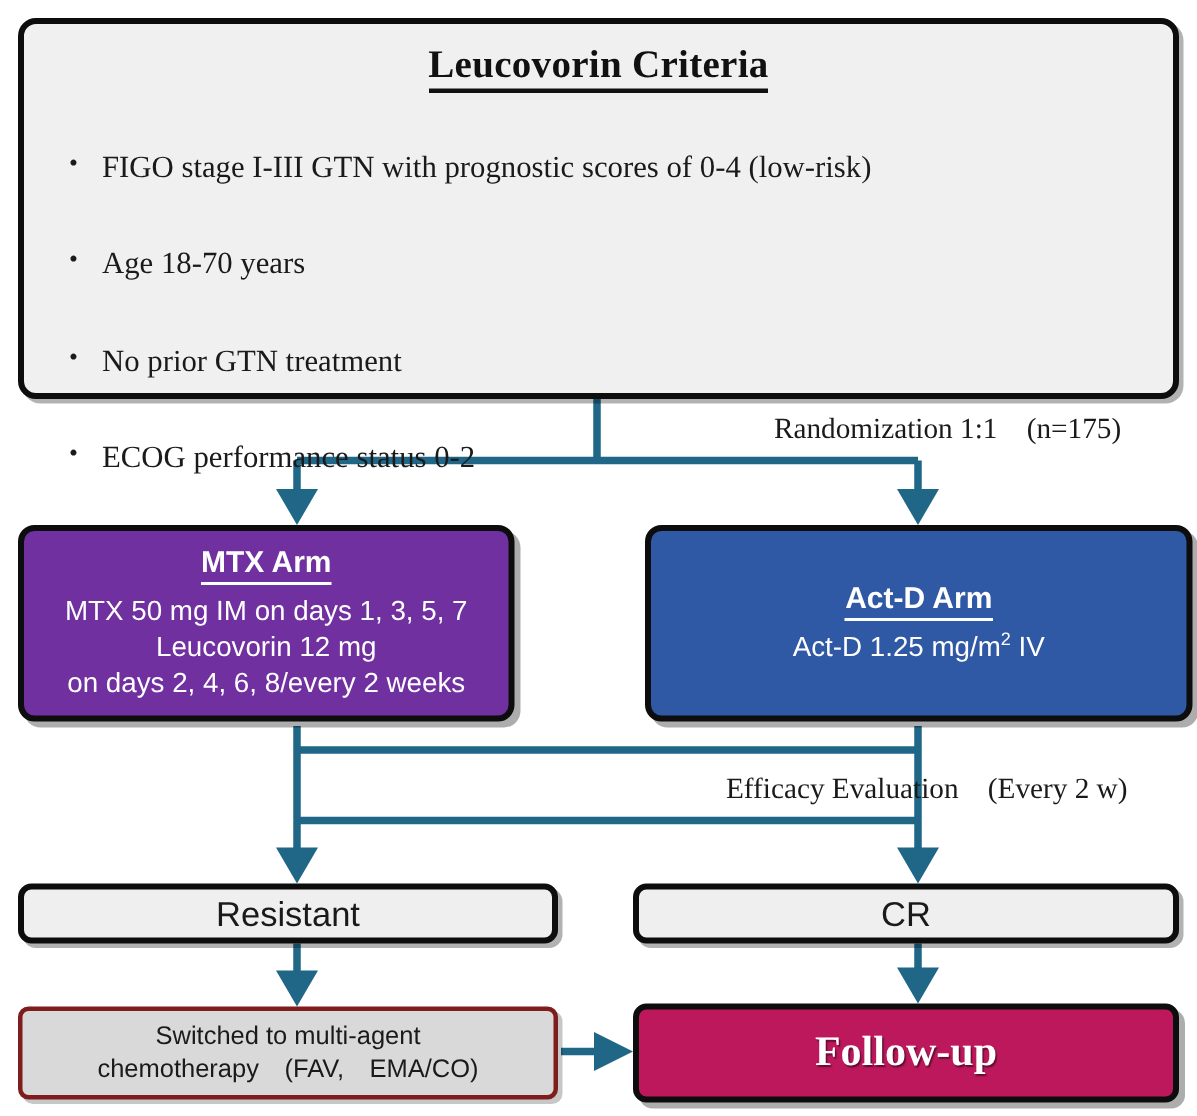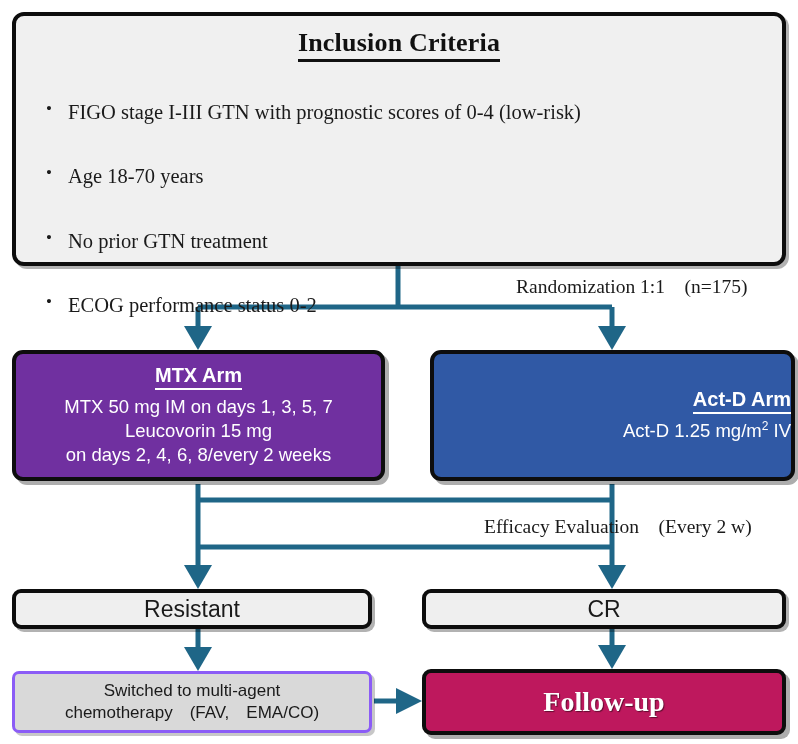--- a/index.html
+++ b/index.html
@@ -33,40 +33,40 @@
   ul.crit li .l2{display:block;padding-left:0;}
 
   
   .arm{
     height:131px;border:4px solid #0d0d0d;border-radius:11px;
     box-shadow:4px 4px 0 rgba(0,0,0,0.32);
     color:#ffffff;font-family:"Liberation Sans",sans-serif;
     display:flex;flex-direction:column;align-items:center;justify-content:center;
     text-align:center;
   }
-  #arm-mtx{left:12px;top:350px;width:373px;background:#7030a0;}
-  #arm-actd{left:430px;top:350px;width:365px;background:#3059a5;align-items:flex-end;}
+  #arm-mtx{left:12px;top:350px;width:331px;background:#7030a0;}
+  #arm-actd{left:430px;top:350px;width:365px;background:#3059a5;}
   .arm-title{font-size:20px;font-weight:bold;margin-bottom:5px;}
   .arm-title span{display:inline-block;border-bottom:2.5px solid #fff;padding-bottom:1px;}
   .arm-line{font-size:18.5px;line-height:1.30;}
   .arm-line sup{font-size:12px;vertical-align:super;}
 
   
   .bar{
     height:40px;border:4px solid #0d0d0d;border-radius:9px;background:#efefef;
     box-shadow:3px 3px 0 rgba(0,0,0,0.30);
     font-family:"Liberation Sans",sans-serif;font-size:23px;color:#1a1a1a;
     display:flex;align-items:center;justify-content:center;
   }
   #bar-resistant{left:12px;top:589px;width:360px;}
   #bar-cr{left:422px;top:589px;width:364px;}
 
   #box-switch{
     left:12px;top:671px;width:360px;height:62px;
-    border:3px solid #8b5cf6;border-radius:7px;background:#d9d9d9;
+    border:3px solid #7f1d1d;border-radius:7px;background:#d9d9d9;
     box-shadow:3px 3px 0 rgba(0,0,0,0.22);
     font-family:"Liberation Sans",sans-serif;font-size:17px;color:#1a1a1a;
     display:flex;align-items:center;justify-content:center;text-align:center;
     line-height:1.32;
   }
   #box-followup{
     left:422px;top:669px;width:364px;height:66px;
     border:4px solid #0d0d0d;border-radius:9px;background:#be185d;
     box-shadow:4px 4px 0 rgba(0,0,0,0.32);
     color:#ffffff;font-weight:bold;font-size:28px;
@@ -123,21 +123,21 @@
       <polygon points="198,589 184,565 212,565"></polygon>
       <polygon points="612,589 598,565 626,565"></polygon>
       <polygon points="198,671 184,647 212,647"></polygon>
       <polygon points="612,669 598,645 626,645"></polygon>
       <polygon points="422,701 396,688 396,714"></polygon>
     </g>
   </svg>
 
   <div class="node" id="criteria">
     <div id="criteria-title">
-      <span>Inclusion Criteria</span>
+      <span>Leucovorin Criteria</span>
     </div>
     <ul class="crit">
       <li>
         <span>FIGO stage I-III GTN with prognostic scores of 0-4 (low-risk)</span>
       </li>
       <li>
         <span>Age 18-70 years</span>
       </li>
       <li>
         <span>No prior GTN treatment</span>
@@ -149,21 +149,21 @@
   </div>
 
   <div class="conn-label" id="label-random">Randomization 1:1 (n=175)</div>
   <div class="conn-label" id="label-efficacy">Efficacy Evaluation (Every 2 w)</div>
 
   <div class="node arm" id="arm-mtx">
     <div class="arm-title">
       <span>MTX Arm</span>
     </div>
     <div class="arm-line">MTX 50 mg IM on days 1, 3, 5, 7</div>
-    <div class="arm-line">Leucovorin 15 mg</div>
+    <div class="arm-line">Leucovorin 12 mg</div>
     <div class="arm-line">on days 2, 4, 6, 8/every 2 weeks</div>
   </div>
 
   <div class="node arm" id="arm-actd">
     <div class="arm-title">
       <span>Act-D Arm</span>
     </div>
     <div class="arm-line">
       <span>Act-D 1.25 mg/m</span><sup>2</sup><span> IV</span>
     </div>

